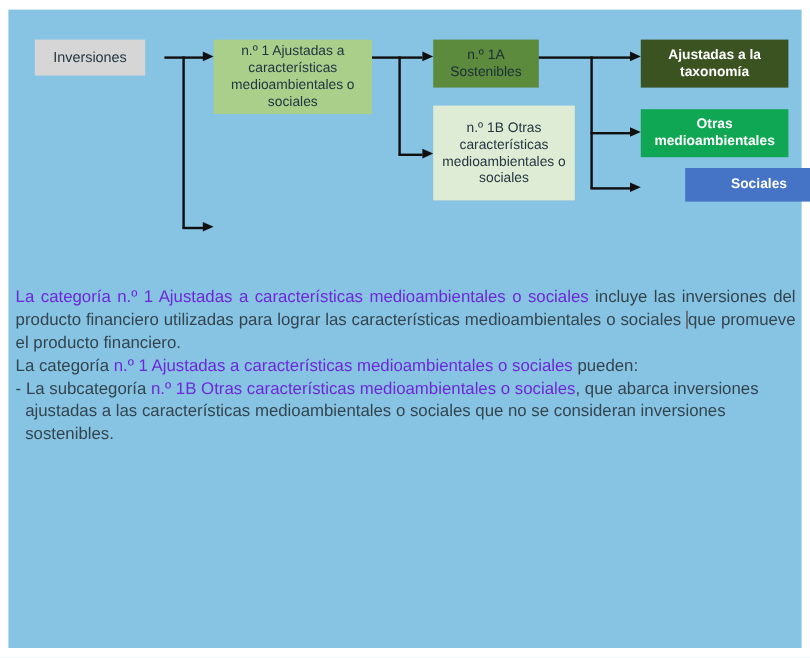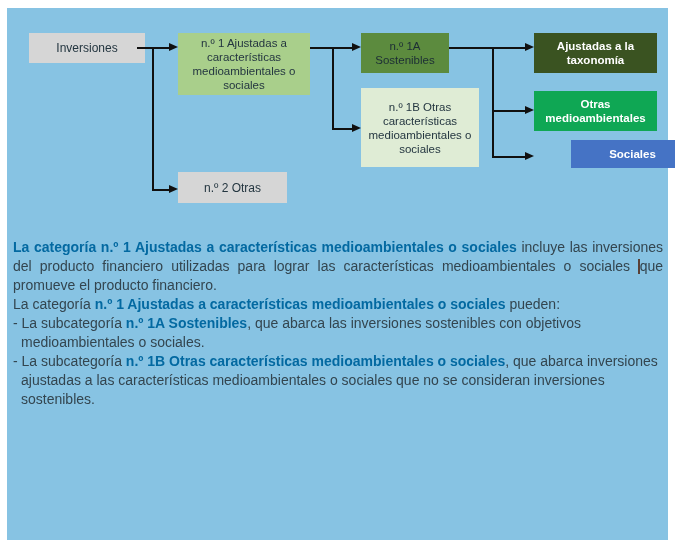--- a/index.html
+++ b/index.html
@@ -21,36 +21,35 @@
   .hline{position:absolute;height:1.5px;background:#101010;}
   .vline{position:absolute;width:1.5px;background:#101010;}
   .arr{position:absolute;width:0;height:0;border-top:4.5px solid transparent;
        border-bottom:4.5px solid transparent;border-left:9px solid #101010;}
 
   
   .textblock{position:absolute;left:13px;top:238px;width:650px;
              color:#33454F;font-size:14px;line-height:19px;}
   .textblock p{margin:0;}
   .just{text-align:justify;}
-  .b{font-weight:700;color:#0369a1;}
+  .b{font-weight:400;color:#6d28d9;}
   .mt17{margin-top:17px;} .mt14{margin-top:14px;} .mt20{margin-top:20px;} .mt6{margin-top:6px;} .mt2{margin-top:2px;}
   .bullet{padding-left:8px;text-indent:-8px;}
   .caret{display:inline-block;width:1.5px;height:15px;background:#5A4036;vertical-align:-3px;}
 </style>
 </head>
 <body>
 
 <div class="page">
   <div class="panel"></div>
 
-  <div class="box gray" style="left:29px;top:33px;width:116px;height:30px;">Inversiones</div>
+  <div class="box gray" style="left:29px;top:33px;width:92px;height:30px;">Inversiones</div>
 
   <div class="box ltgreen" style="left:178px;top:33px;width:132px;height:62px;">n.º 1 Ajustadas a características medioambientales o sociales</div>
 
-  <div class="box gray" style="left:178px;top:172px;width:109px;height:31px;">n.º 2 Otras</div>
 
   <div class="box olive" style="left:361px;top:33px;width:88px;height:40px;">n.º 1A Sostenibles</div>
 
   <div class="box pale" style="left:361px;top:88px;width:118px;height:79px;">n.º 1B Otras características medioambientales o sociales</div>
 
   <div class="box dkgreen" style="left:534px;top:33px;width:123px;height:40px;">Ajustadas a la taxonomía</div>
 
   <div class="box brgreen" style="left:534px;top:91px;width:123px;height:40px;">Otras medioambientales</div>
 
   <div class="box blue" style="left:534px;top:140px;width:123px;height:28px;margin-left:37px;">Sociales</div>
@@ -74,17 +73,16 @@
   <div class="arr" style="left:525px;top:106px;"></div>
   <div class="hline" style="left:492px;top:156px;width:33px;"></div>
   <div class="arr" style="left:525px;top:152px;"></div>
 
   <div class="textblock">
     <p class="just mt2"><span class="b">La categoría n.º 1 Ajustadas a características medioambientales o sociales</span><span> incluye las inversiones del producto financiero utilizadas para lograr las características medioambientales o sociales </span><span class="caret"></span><span>que promueve el producto financiero.</span></p>
 
 
     <p class="mt14"><span>La categoría </span><span class="b">n.º 1 Ajustadas a características medioambientales o sociales</span><span> pueden:</span></p>
 
-    <p class="bullet mt20"><span>- </span><span>La subcategoría </span><span class="b">n.º 1A Sostenibles</span><span>, que abarca las inversiones sostenibles con objetivos medioambientales o sociales.</span></p>
 
     <p class="bullet mt6"><span>- </span><span>La subcategoría </span><span class="b">n.º 1B Otras características medioambientales o sociales</span><span>, que abarca inversiones ajustadas a las características medioambientales o sociales que no se consideran inversiones sostenibles.</span></p>
   </div>
 </div>
 
 </body></html>

